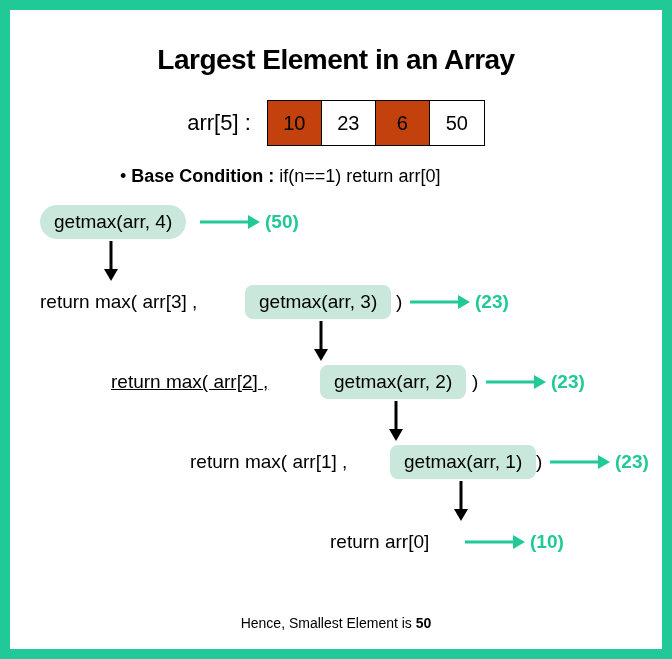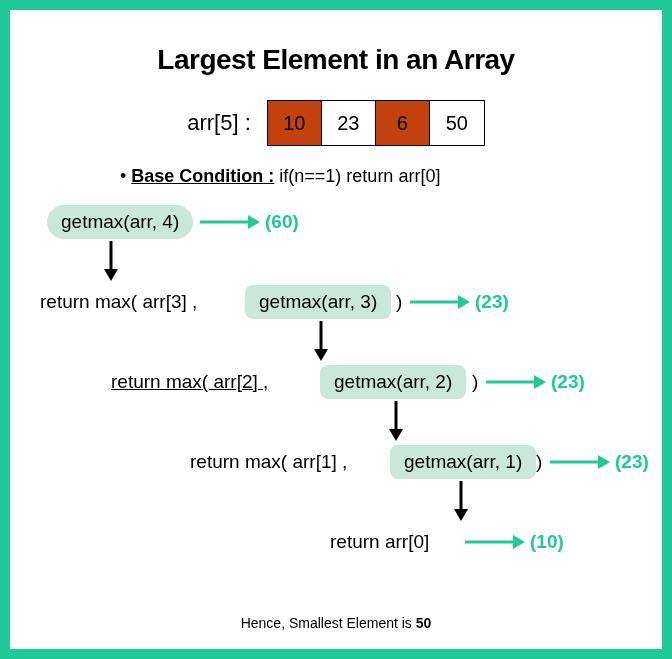--- a/index.html
+++ b/index.html
@@ -45,21 +45,21 @@
   font-size: 20px;
   border-right: 1px solid #000;
 }
 .cell:last-child { border-right: none; }
 .cell.hl { background: #c2410c; }
 .base-cond {
   font-size: 18px;
   margin-left: 80px;
   margin-bottom: 18px;
 }
-.base-cond .bold { font-weight: 700; text-decoration: underline; }
+.base-cond .bold { font-weight: 700; }
 .stage {
   position: relative;
   height: 420px;
 }
 .chip {
   background: #c9e8db;
   border-radius: 8px;
   padding: 6px 14px;
   font-size: 19px;
   display: inline-block;
@@ -105,28 +105,28 @@
     </div>
   </div>
 
   <div class="base-cond">
     • <span class="bold">Base Condition :</span>
     <span>if(n==1) return arr[0]</span>
   </div>
 
   <div class="stage">
 
-    <span class="pos chip" style="left:7px; top:0px;border-radius:17px;">getmax(arr, 4)</span>
+    <span class="pos chip" style="left:0px; top:0px;border-radius:17px;">getmax(arr, 4)</span>
     <span class="pos arrow-right" style="left:160px; top:6px;">
       <svg width="60" height="22">
           <line x1="0" y1="11" x2="48" y2="11" stroke="#20c997" stroke-width="3"></line>
           <polygon points="48,4 60,11 48,18" fill="#20c997"></polygon>
         </svg>
     </span>
-    <span class="pos result" style="left:225px; top:6px;">(60)</span>
+    <span class="pos result" style="left:225px; top:6px;">(50)</span>
 
     <span class="pos" style="left:60px; top:36px;">
       <svg width="22" height="40">
           <line x1="11" y1="0" x2="11" y2="28" stroke="#000" stroke-width="3"></line>
           <polygon points="4,28 18,28 11,40" fill="#000"></polygon>
         </svg>
     </span>
 
     <span class="pos txt" style="left:0px; top:86px;">return  max( arr[3] ,</span>
     <span class="pos chip" style="left:205px; top:80px;">getmax(arr, 3)</span>

